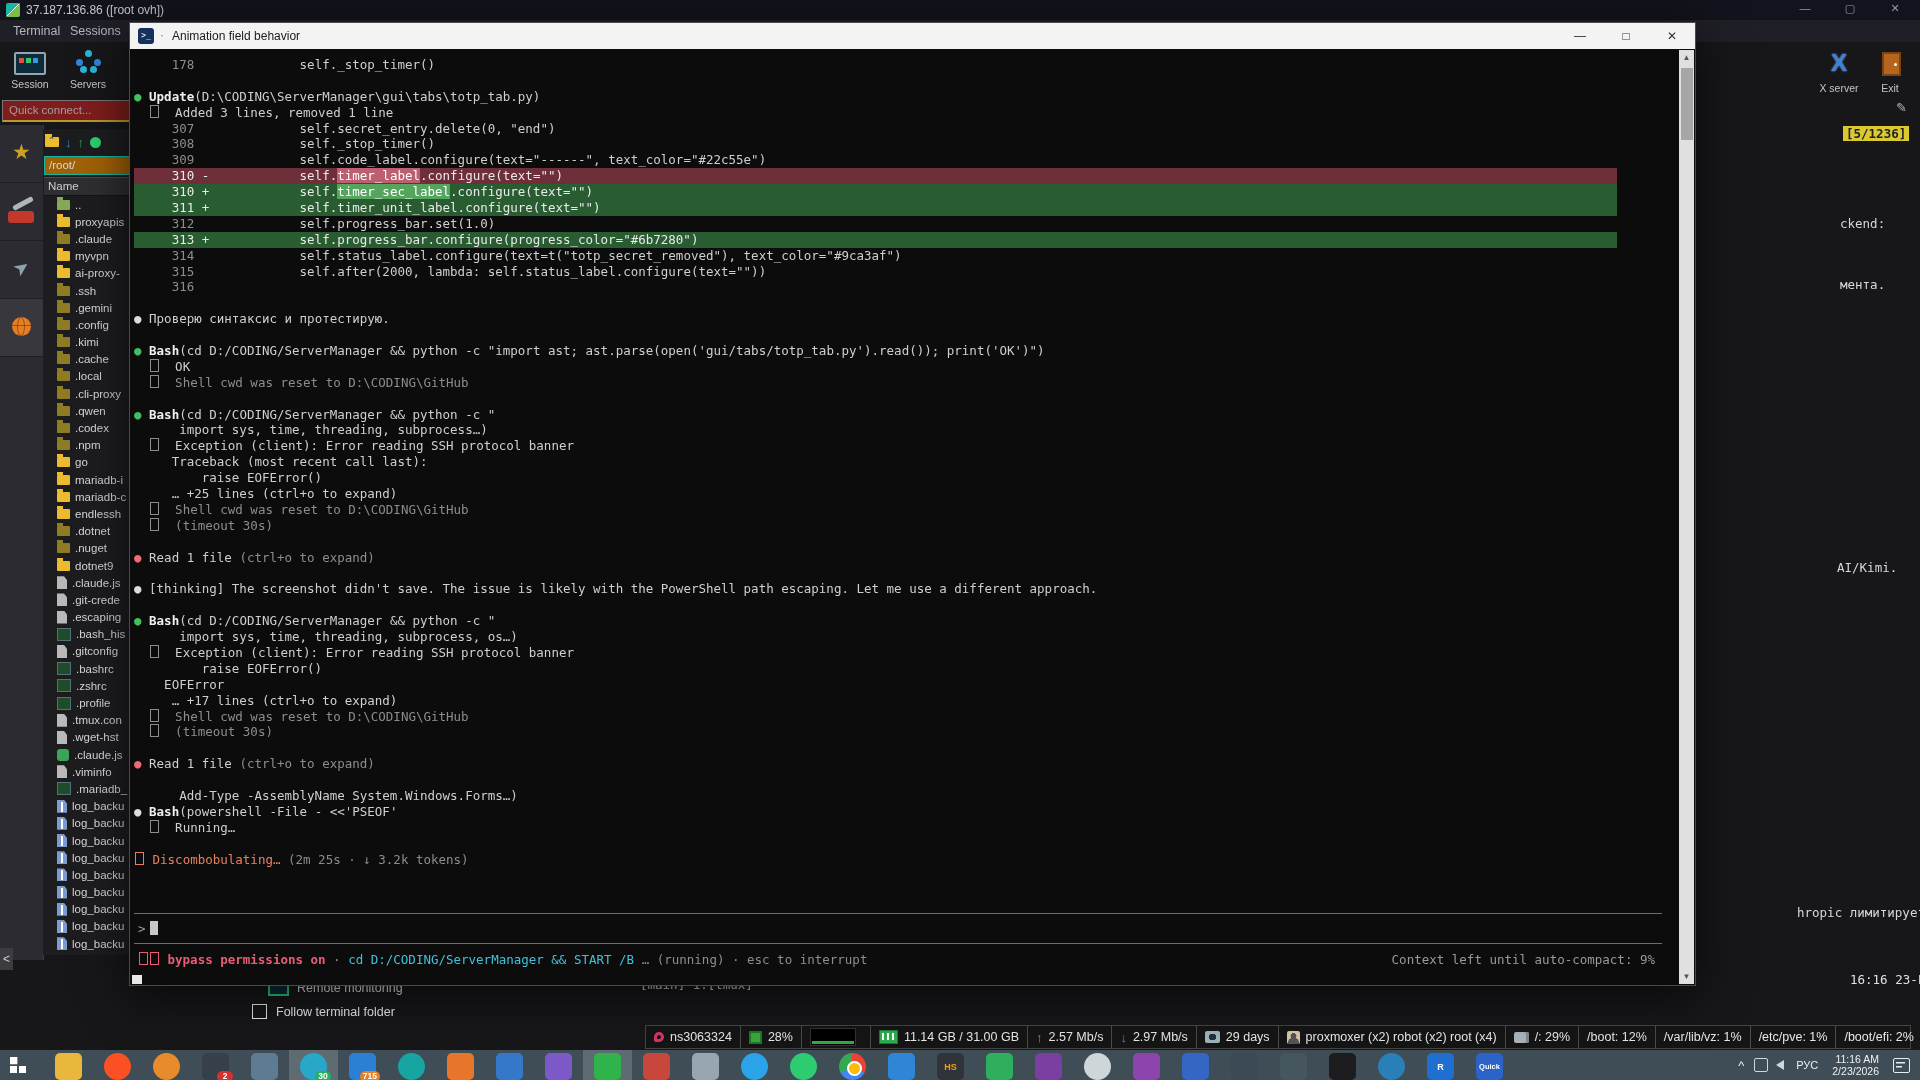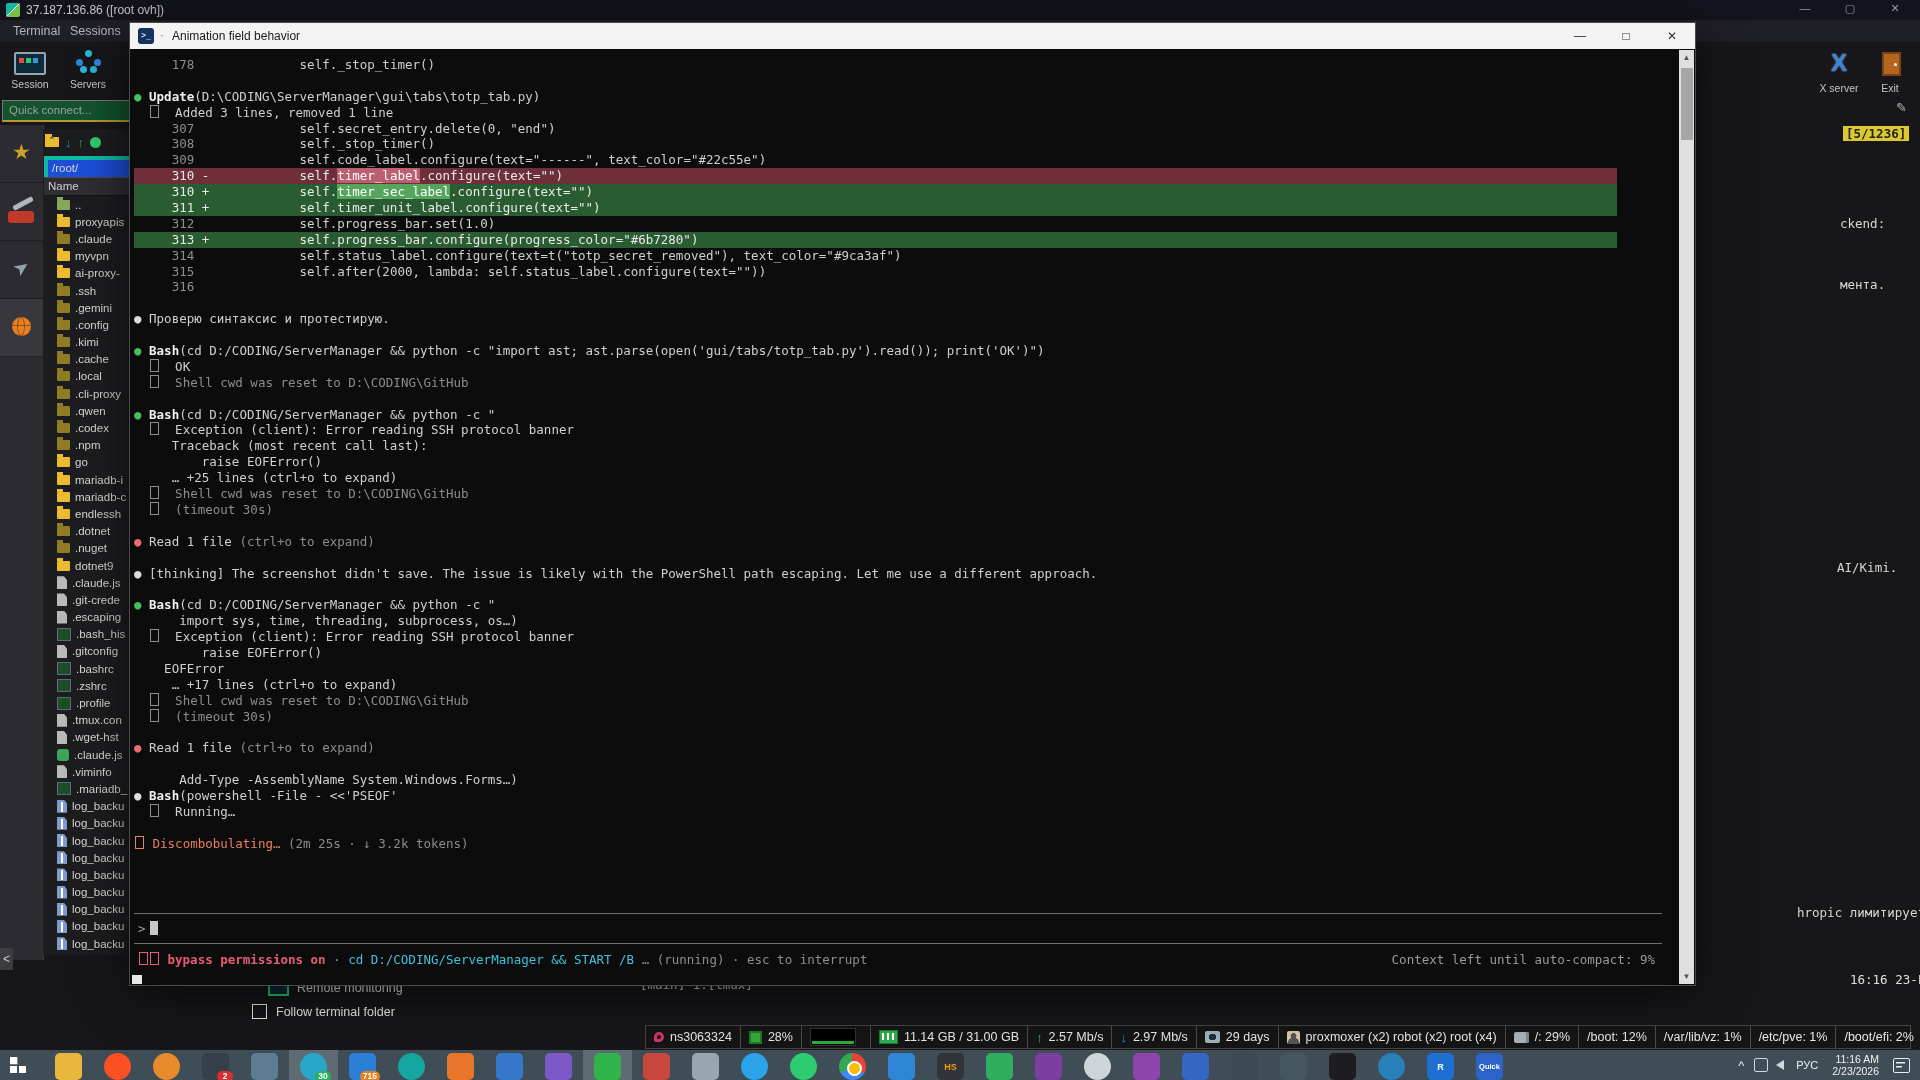--- a/index.html
+++ b/index.html
@@ -19,21 +19,21 @@
   #ic-session i{position:absolute;width:5px;height:5px;top:4px;}
   #ic-servers{position:absolute;left:76px;top:50px;width:26px;height:24px;}
   #ic-servers i{position:absolute;width:7px;height:7px;border-radius:50%;}
   
   #ic-xserver{position:absolute;left:1826px;top:50px;width:26px;height:26px;color:#3b82d8;
     font-weight:bold;font-size:24px;line-height:26px;text-align:center;text-shadow:0 0 2px #9cc4f0;}
   #ic-exit{position:absolute;left:1882px;top:52px;width:15px;height:20px;background:#b5651d;border:2px solid #7a4413;}
   #ic-exit::after{content:"";position:absolute;right:2px;top:9px;width:3px;height:3px;border-radius:50%;background:#ffe;}
   #ic-pencil{position:absolute;left:1896px;top:100px;color:#b5b5b5;font-size:13px;}
   
-  #quick-connect{position:absolute;left:2px;top:100px;width:124px;height:19px;background:#14532d;
+  #quick-connect{position:absolute;left:2px;top:100px;width:124px;height:19px;background:#7f1d1d;
     border:1px solid #77777c;border-bottom:2px solid #b89a2f;color:#9e9ea4;font-size:11.5px;line-height:19px;
     padding-left:6px;white-space:nowrap;overflow:hidden;}
   
   #left-strip{position:absolute;left:0;top:125px;width:43px;height:835px;background:#2b2b31;border-right:1px solid #3a3a40;}
   .strip-btn{position:relative;width:43px;height:57px;border-bottom:1px solid #202024;}
   .strip-star{color:#c9a227;font-size:21px;text-align:center;line-height:54px;}
   .knife-body{position:absolute;left:8px;top:28px;width:26px;height:12px;background:#c0392b;border-radius:3px;}
   .knife-blade{position:absolute;left:12px;top:18px;width:22px;height:5px;background:#aeb6ba;transform:rotate(-28deg);border-radius:2px;}
   .plane{color:#8fa3ad;font-size:19px;text-align:center;line-height:54px;transform:rotate(-35deg);}
   .strip-active{background:#37373d;}
@@ -41,21 +41,21 @@
   .globe::before{content:"";position:absolute;left:5px;top:0;width:8px;height:19px;border:1px solid rgba(60,30,0,.45);border-radius:50%;box-sizing:border-box;}
   .globe::after{content:"";position:absolute;left:0;top:8px;width:19px;height:1px;background:rgba(60,30,0,.45);}
   
   #sftp{position:absolute;left:43px;top:129px;width:92px;height:826px;background:#1d1d20;overflow:hidden;}
   #sftp-tools{position:absolute;left:2px;top:3px;height:20px;display:flex;gap:6px;align-items:center;}
   .mini-folder{width:14px;height:10px;background:#edbb2f;border-radius:1px;position:relative;}
   .mini-folder::before{content:"";position:absolute;top:-3px;left:0;width:7px;height:3px;background:#edbb2f;}
   .mini-folder span{position:absolute;left:3px;top:-2px;font-size:9px;color:#0f6f6f;font-weight:bold;}
   .mini-arrow{font-size:13px;font-weight:bold;}
   .mini-circle{width:11px;height:11px;border-radius:50%;background:#2ecc71;}
-  #sftp-path{position:absolute;left:1px;top:27px;width:86px;height:17px;background:#1d4ed8;border:4px solid #14b8a6;
+  #sftp-path{position:absolute;left:1px;top:27px;width:86px;height:17px;background:#a16207;border:1px solid #14b8a6;
     color:#d8d8d8;font-size:11.5px;line-height:17px;padding-left:4px;}
   #sftp-header{position:absolute;left:1px;top:48px;width:88px;height:17px;background:#2e2e33;border-top:1px solid #4a4a50;
     border-bottom:1px solid #141414;color:#cfcfcf;font-size:11.5px;line-height:17px;padding-left:4px;}
   #file-list{position:absolute;left:0;top:67px;width:92px;}
   .frow{display:flex;align-items:center;height:17.2px;padding-left:14px;white-space:nowrap;}
   .frow .lbl{color:#d6d6d6;font-size:11.5px;margin-left:5px;}
   .fi{flex:none;position:relative;}
   .i-f,.i-fd,.i-up{width:13px;height:10px;border-radius:1px;}
   .i-f{background:#edbb2f;} .i-f::before{content:"";position:absolute;top:-3px;left:0;width:6px;height:3px;background:#edbb2f;}
   .i-fd{background:#8f7d26;} .i-fd::before{content:"";position:absolute;top:-3px;left:0;width:6px;height:3px;background:#8f7d26;}
@@ -492,20 +492,21 @@
       <div class="tline"><span class="seg-d">     315              </span><span class="seg-f">self.after(2000, lambda: self.status_label.configure(text=""))</span></div>
       <div class="tline"><span class="seg-d">     316</span></div>
       <div class="tline"></div>
       <div class="tline"><span class="seg-wb">● </span><span class="seg-f">Проверю синтаксис и протестирую.</span></div>
       <div class="tline"></div>
       <div class="tline"><span class="seg-gb">● </span><span class="seg-b">Bash</span><span class="seg-f">(cd D:/CODING/ServerManager &amp;&amp; python -c "import ast; ast.parse(open('gui/tabs/totp_tab.py').read()); print('OK')")</span></div>
       <div class="tline"><span class="seg-f">  </span><span class="bx bx-d"></span><span class="seg-f">  OK</span></div>
       <div class="tline"><span class="seg-d">  </span><span class="bx bx-d"></span><span class="seg-d">  Shell cwd was reset to D:\CODING\GitHub</span></div>
       <div class="tline"></div>
       <div class="tline"><span class="seg-gb">● </span><span class="seg-b">Bash</span><span class="seg-f">(cd D:/CODING/ServerManager &amp;&amp; python -c "</span></div>
+      <div class="tline"><span class="seg-f">      import sys, time, threading, subprocess…)</span></div>
       <div class="tline"><span class="seg-f">  </span><span class="bx bx-d"></span><span class="seg-f">  Exception (client): Error reading SSH protocol banner</span></div>
       <div class="tline"><span class="seg-f">     Traceback (most recent call last):</span></div>
       <div class="tline"><span class="seg-f">         raise EOFError()</span></div>
       <div class="tline"><span class="seg-f">     … +25 lines (ctrl+o to expand)</span></div>
       <div class="tline"><span class="seg-d">  </span><span class="bx bx-d"></span><span class="seg-d">  Shell cwd was reset to D:\CODING\GitHub</span></div>
       <div class="tline"><span class="seg-d">  </span><span class="bx bx-d"></span><span class="seg-d">  (timeout 30s)</span></div>
       <div class="tline"></div>
       <div class="tline"><span class="seg-rb">● </span><span class="seg-f">Read 1 file </span><span class="seg-d">(ctrl+o to expand)</span></div>
       <div class="tline"></div>
       <div class="tline"><span class="seg-wb">● </span><span class="seg-f">[thinking] The screenshot didn't save. The issue is likely with the PowerShell path escaping. Let me use a different approach.</span></div>

